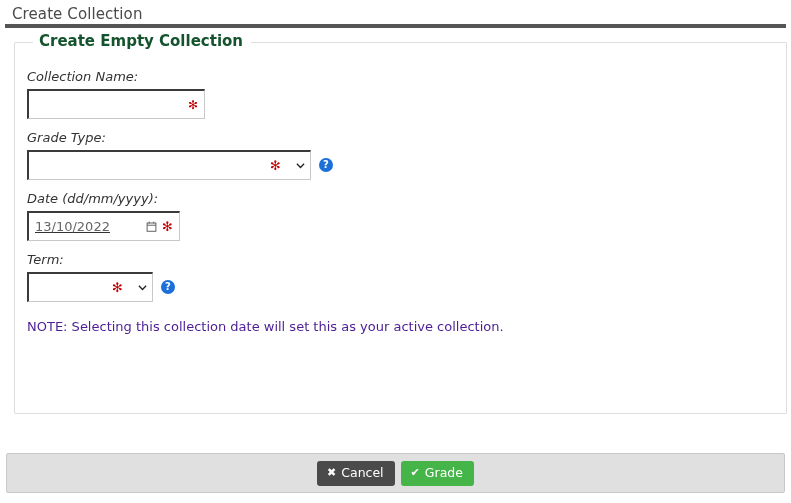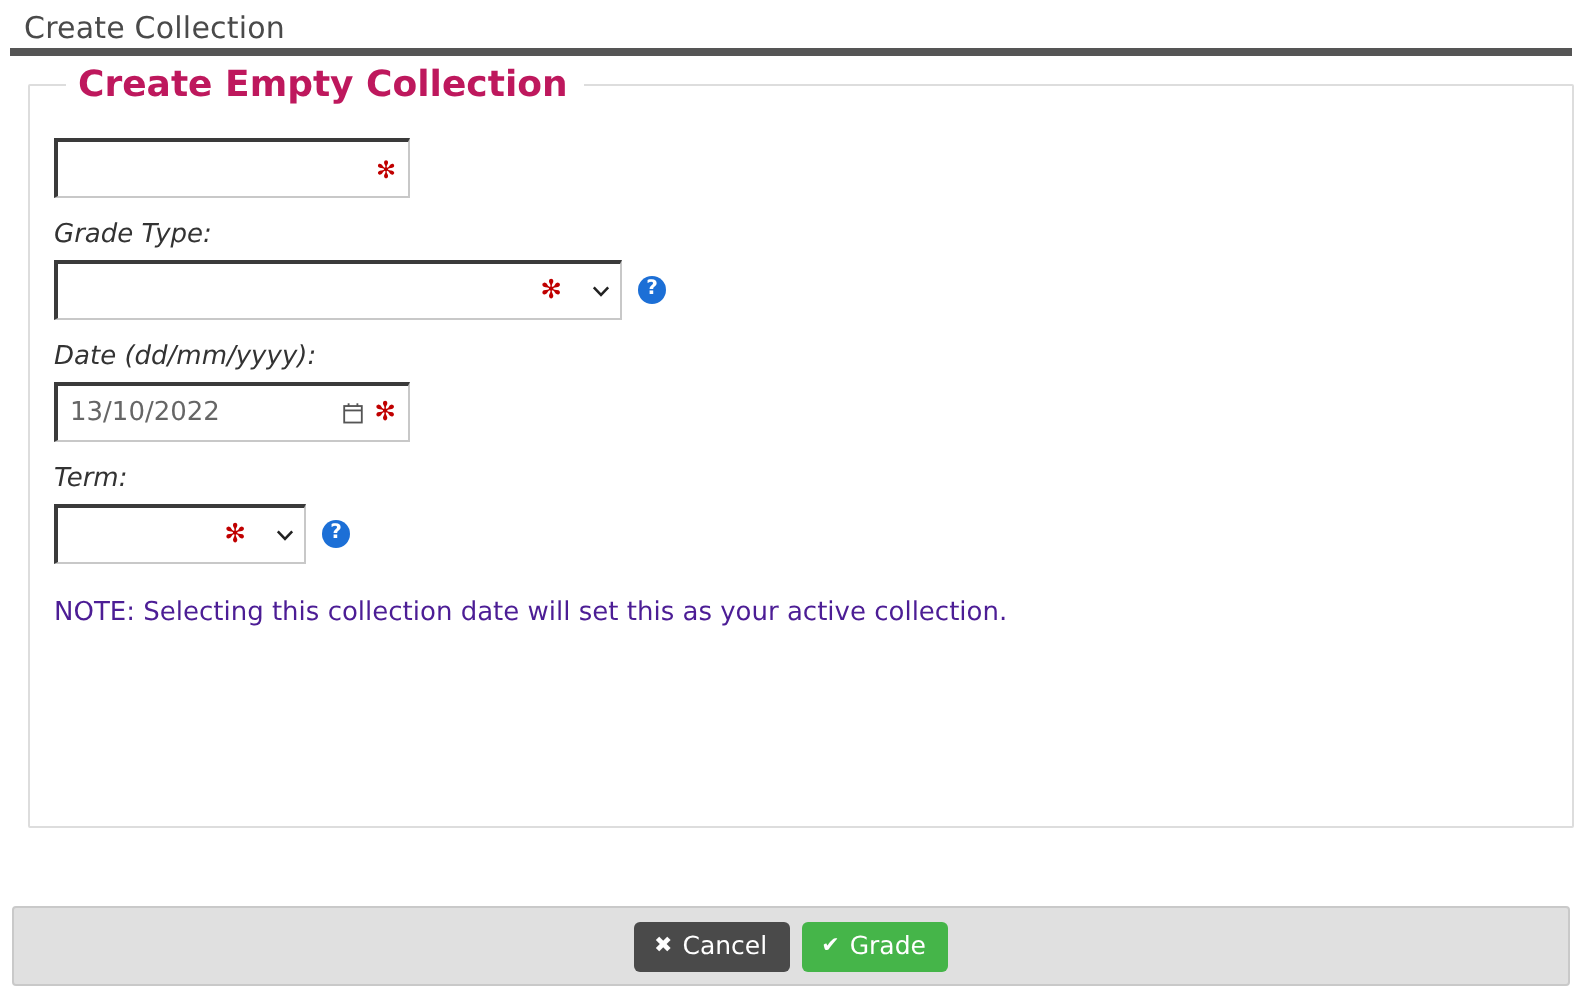--- a/index.html
+++ b/index.html
@@ -46,23 +46,23 @@
     position: relative;
     min-height: 372px;
     box-sizing: border-box;
   }
   .panel-legend {
     position: absolute;
     top: -11px;
     left: 18px;
     background: #ffffff;
     padding: 0 8px 0 6px;
-    font-size: 18px;
+    font-size: 15px;
     font-weight: bold;
-    color: #be185d;
+    color: #14532d;
   }
   .panel-body {
     padding: 26px 0 0 12px;
   }
 
   
   .field-row {
     margin-bottom: 11px;
   }
   .field-label {
@@ -114,21 +114,21 @@
     position: absolute;
     right: 6px;
     top: 50%;
     transform: translateY(-50%);
     color: #c00000;
     font-size: 12px;
   }
 
   .w-name    { width: 178px; }
   .w-grade   { width: 284px; }
-  .w-date    { width: 178px; }
+  .w-date    { width: 153px; text-decoration: underline; }
   .w-term    { width: 126px; }
   .w-desc    { width: 358px; }
 
   
   .sel-wrap {
     position: relative;
   }
   .sel-wrap .marks {
     position: absolute;
     right: 5px;
@@ -223,20 +223,21 @@
   <span class="page-title">Create Collection</span>
 </div>
 <div class="title-divider"></div>
 
 <div class="panel">
   <div class="panel-legend">Create Empty Collection</div>
 
   <div class="panel-body">
 
     <div class="field-row">
+      <label class="field-label">Collection Name:</label>
       <div class="control-line">
         <div class="txt w-name">
           <input type="text" value="" style="">
           <span class="req-inside">✻</span>
         </div>
       </div>
     </div>
 
     <div class="field-row">
       <label class="field-label">Grade Type:</label>

